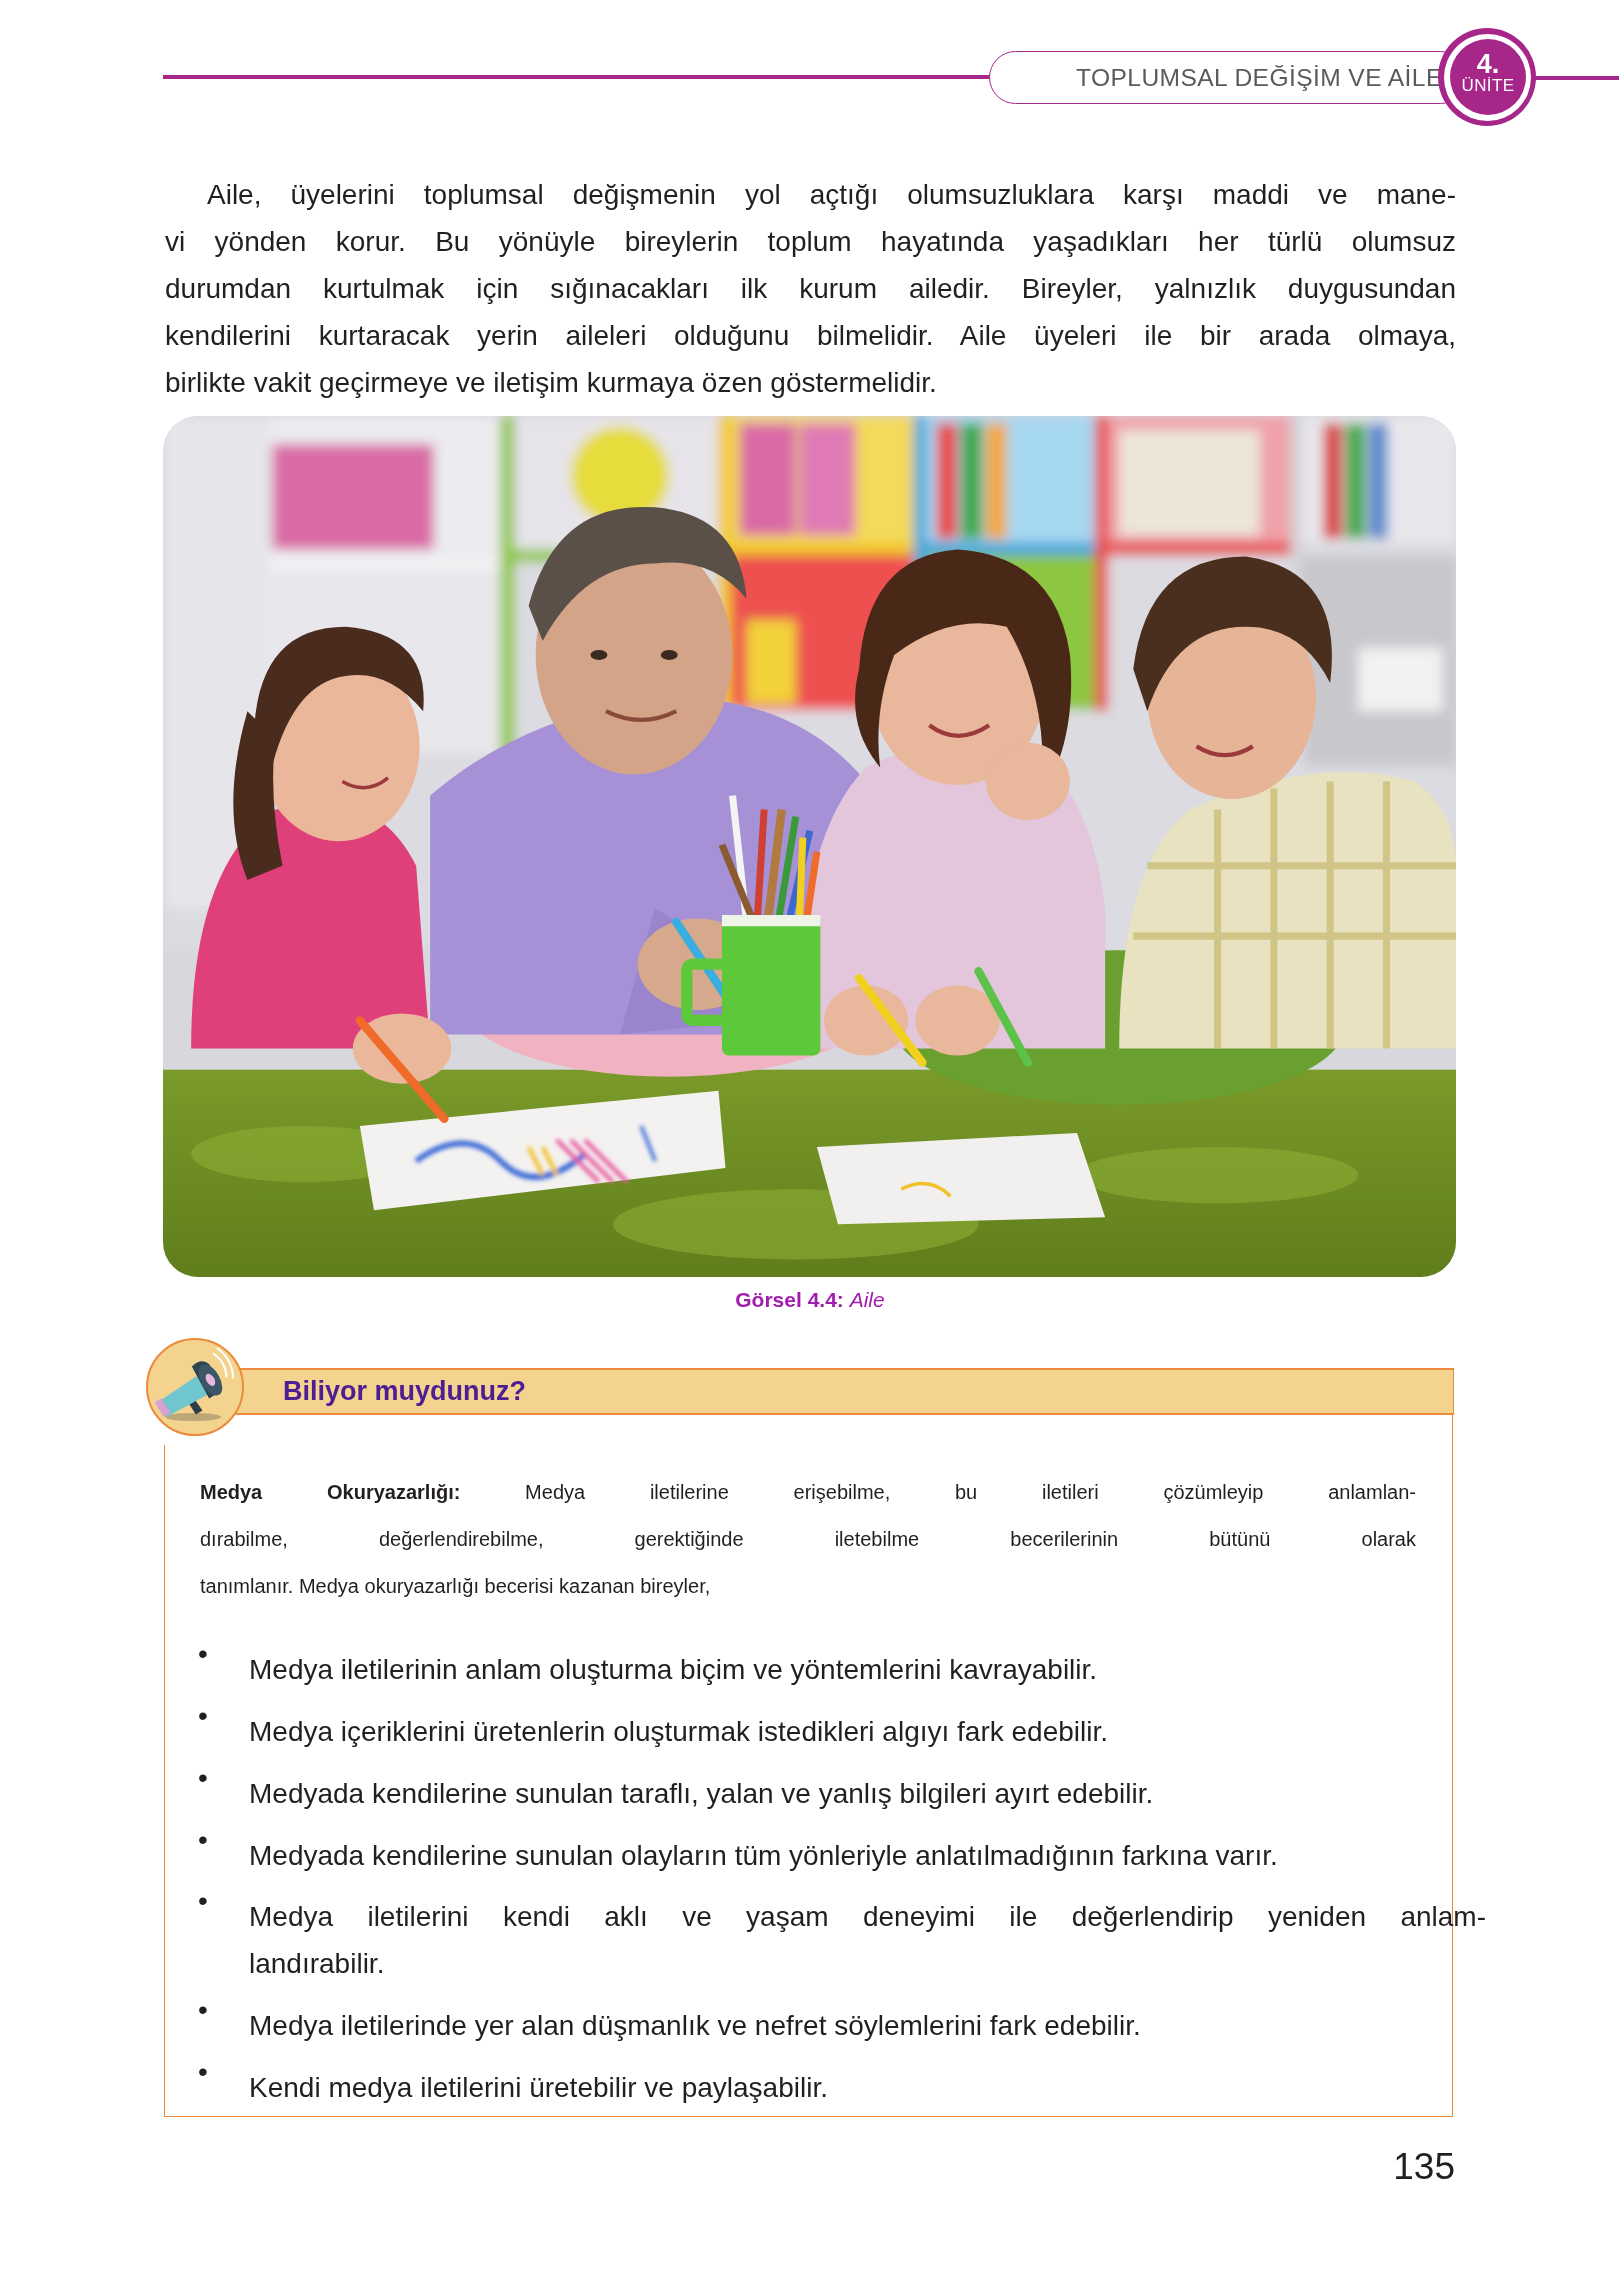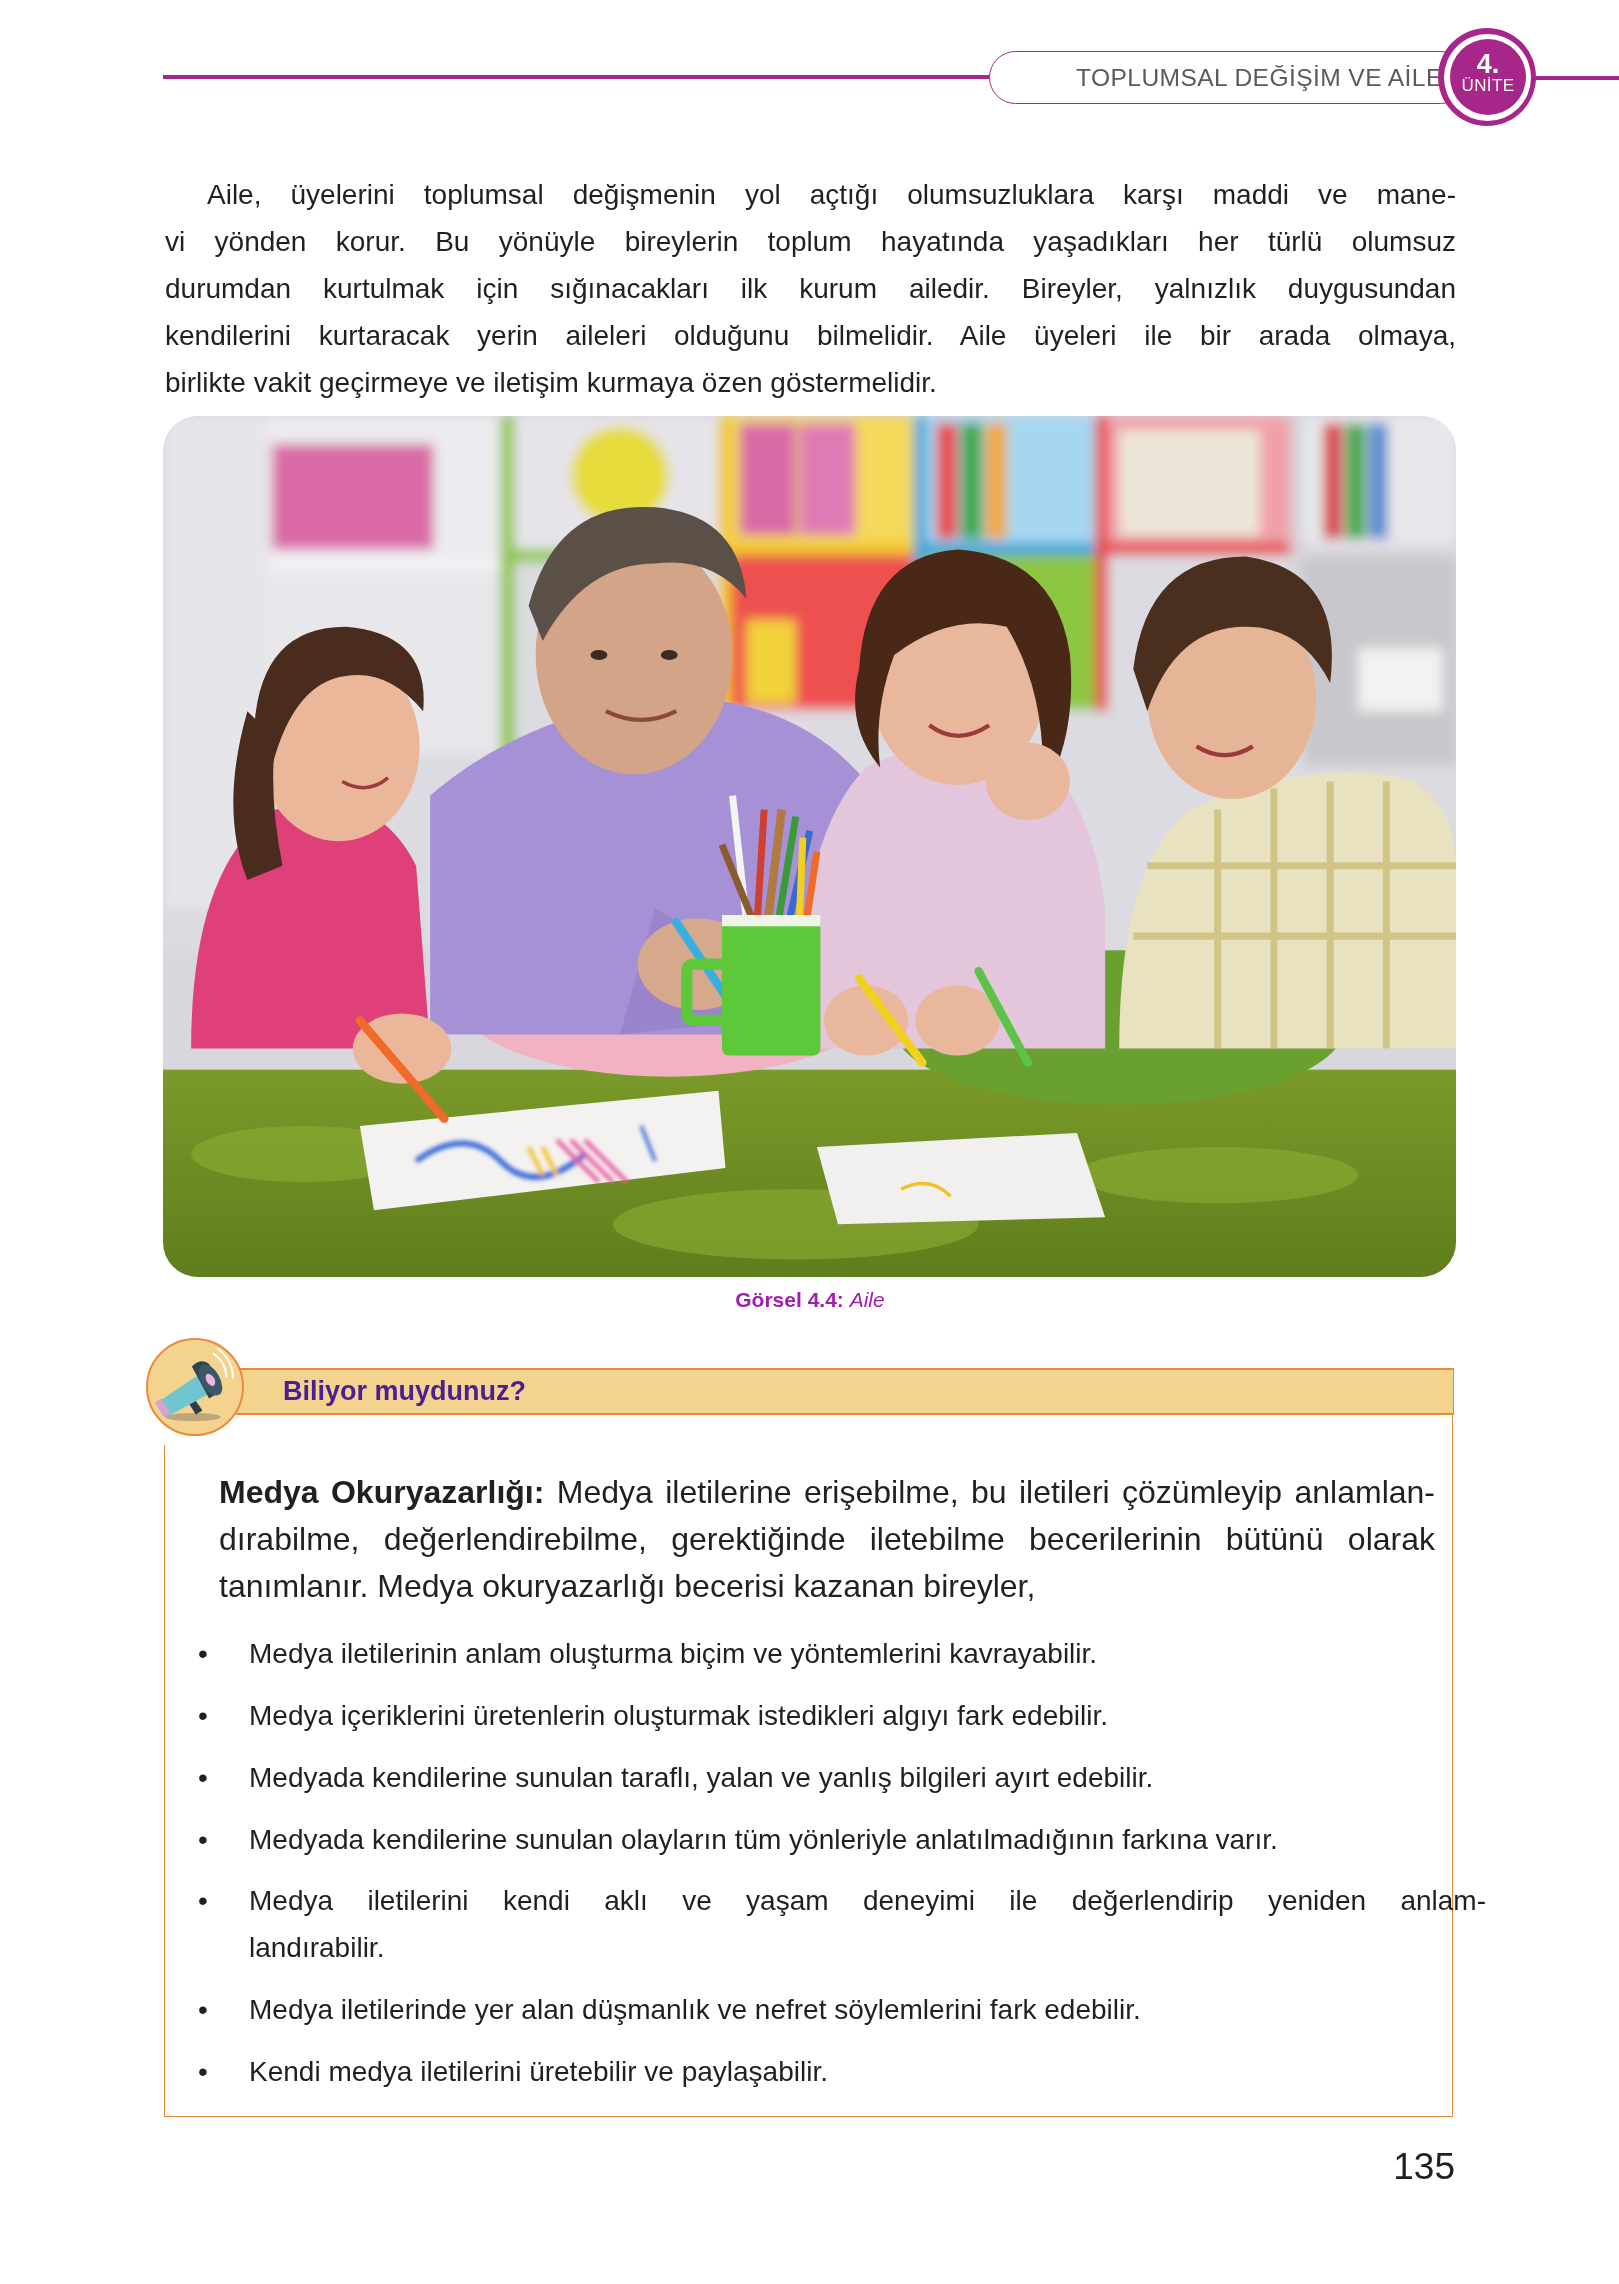--- a/index.html
+++ b/index.html
@@ -41,28 +41,28 @@
   .box { position:absolute; left:164px; top:1368px; width:1289px; height:749px;
          border:1.4px solid #ec8a3c; box-sizing:border-box; background:#fff; }
   .box-head { position:absolute; left:236px; top:1368px; width:1218px; height:47px;
               background:#f3d38e; border-top:2.1px solid #ec8a3c; border-bottom:2.1px solid #ec8a3c;
               border-right:1.4px solid #ec8a3c; box-sizing:border-box; }
   .box-head-title { position:absolute; left:283px; top:1368px; height:53px; line-height:47px;
                     font-size:27px; font-weight:bold; color:#4c1d95; }
   .box-mask { position:absolute; left:162px; top:1364px; width:74px; height:81px; background:#fff; }
   .mega-circle { position:absolute; left:146px; top:1338px; width:98px; height:98px; border-radius:50%;
                  background:#f3d38e; border:2.8px solid #ec8a3c; box-sizing:border-box; overflow:hidden; }
-  .box-body { position:absolute; left:219px; top:1469px; width:1216px; font-size:32px; line-height:47px; color:#231f20; }
+  .box-body { position:absolute; left:200px; top:1469px; width:1216px; font-size:20px; line-height:47px; color:#231f20; }
   .box-body .ln { display:block; white-space:nowrap; text-align:justify; text-align-last:justify; }
   .box-body .ln.last { text-align-last:left; }
   .box-body b { font-weight:bold; }
   .bullets { position:absolute; left:184px; top:1630px; width:1237px; font-size:28px; color:#231f20; }
   .bullet { position:relative; padding-left:65px; }
   .bullet .dot { position:absolute; left:14px; top:0; }
-  .bullet .txt { display:block; }
+  .bullet .txt { display:block;margin-top:16px; }
   .bullet .txt .ln { display:block; white-space:nowrap; }
   .bullet .txt .ln.just { text-align:justify; text-align-last:justify; }
 
   .page-num { position:absolute; left:1378px; top:2146px; width:77px; text-align:right; font-size:37px; color:#231f20; }
 </style>
 </head>
 <body>
 
 <div class="hdr-line-left"></div>
 <div class="hdr-pill"></div>

